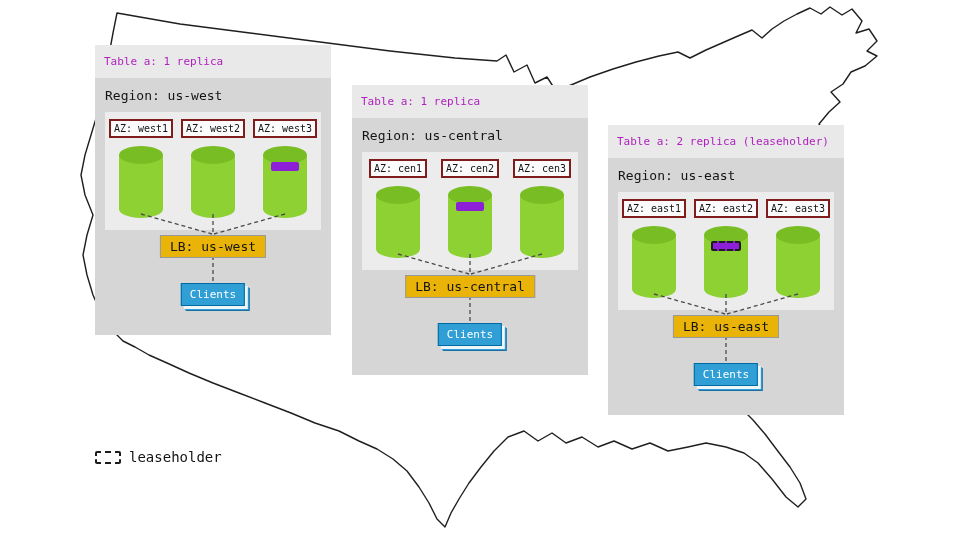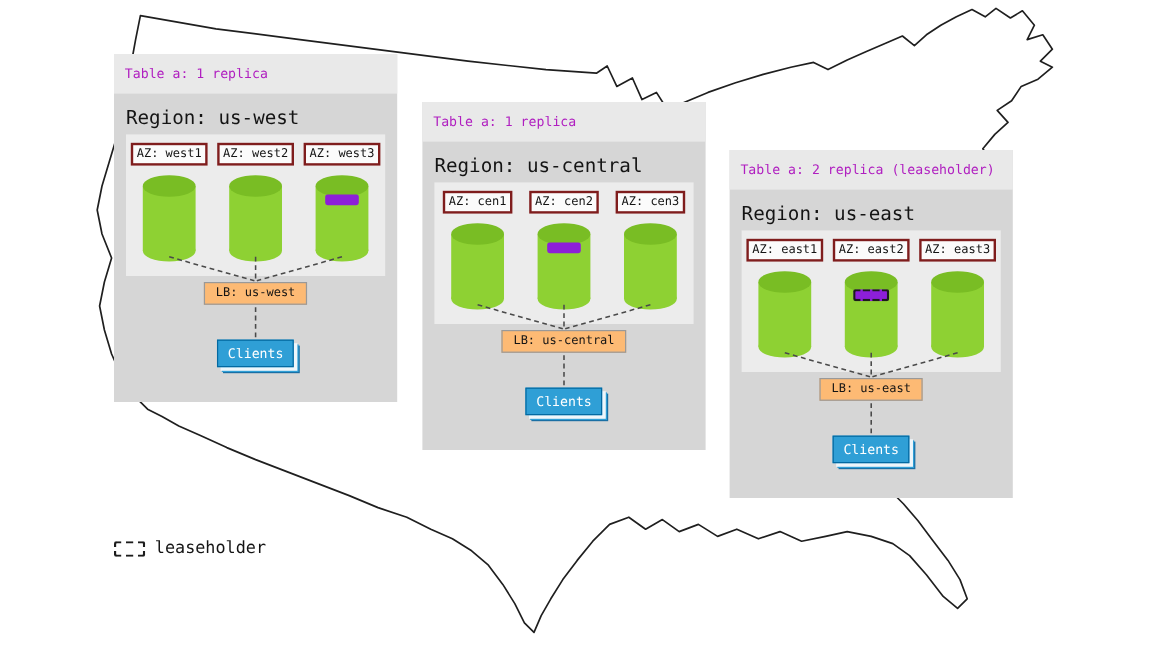--- a/index.html
+++ b/index.html
@@ -32,21 +32,21 @@
     color: #b01fc0;
     font-size: 11px;
     line-height: 33px;
     padding-left: 9px;
     box-sizing: border-box;
     white-space: nowrap;
   }
   .region-title {
     position: absolute;
     left: 10px; top: 43px;
-    font-size: 16px;
+    font-size: 13px;
     color: #141414;
     white-space: nowrap;
   }
   .az-panel {
     position: absolute;
     left: 10px; top: 67px;
     width: 216px; height: 118px;
     background: #ececec;
     display: flex;
   }
@@ -80,23 +80,23 @@
   .range-marker.leaseholder {
     left: 7px; top: 15px;
     width: 26px; height: 6px;
     border: 2px dashed #1c1c1c;
   }
   .connectors { position: absolute; left: 0; top: 0; }
   .lb-box {
     position: absolute;
     top: 190px; left: 118px;
     transform: translateX(-50%);
-    background: #fdba74;
+    background: #eab308;
     border: 1px solid #999999;
-    font-size: 10px;
+    font-size: 13px;
     color: #141414;
     padding: 3px 9px;
     white-space: nowrap;
   }
   .clients-box {
     position: absolute;
     top: 238px; left: 118px;
     transform: translateX(-50%);
     background: #2f9fd6;
     border: 1px solid #0369a1;

